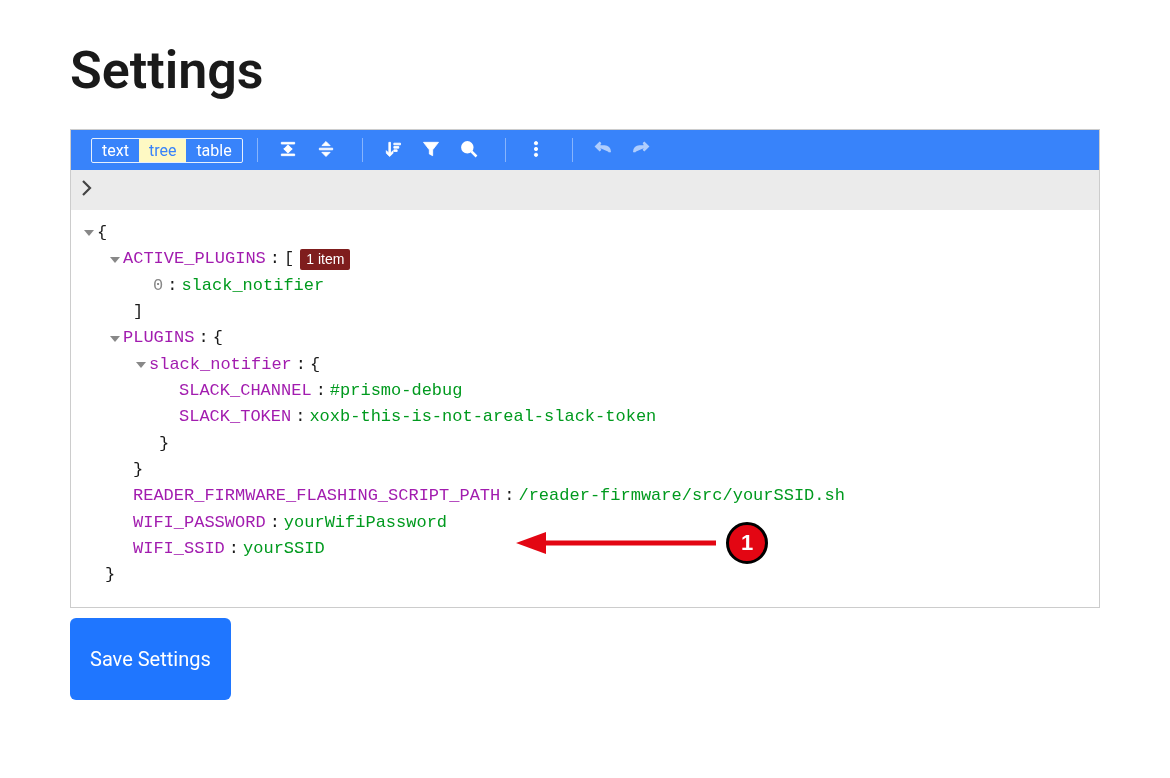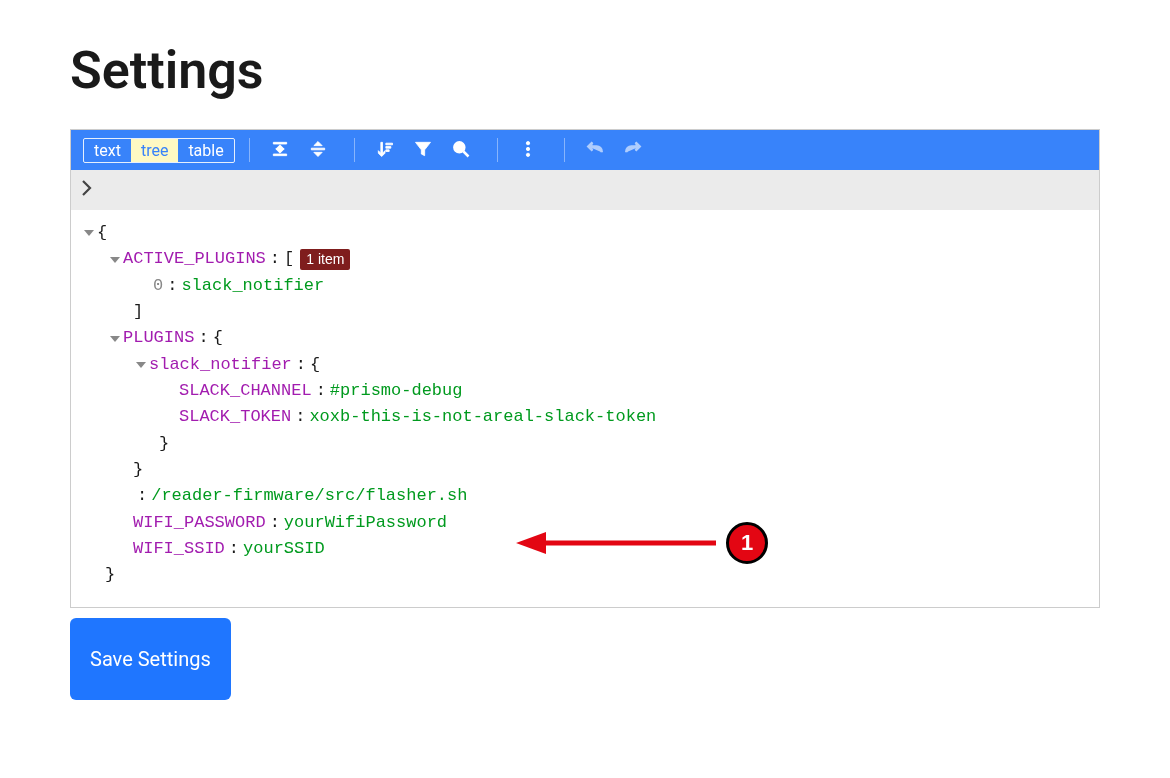--- a/index.html
+++ b/index.html
@@ -14,21 +14,21 @@
       font-size: 52px;
       font-weight: 600;
       color: #1a1a1a;
       margin-bottom: 28px;
     }
     .editor-container {
       border: 1px solid #ccc;
     }
     .toolbar {
       background: #3883fa;
-      padding: 5px 12px;
+      padding: 5px 20px;
       display: flex;
       align-items: center;
       gap: 0;
       height: 40px;
     }
     .mode-switch {
       display: flex;
       border: 1px solid #e6effc;
       border-radius: 2px;
       overflow: hidden;
@@ -311,22 +311,23 @@
       <span class="brace">}</span>
     </div>
 
     <div class="tree-row">
       <span class="indent" style="width:52px"></span>
       <span class="brace">}</span>
     </div>
 
     <div class="tree-row">
       <span class="indent" style="width:52px"></span>
-      <span class="sep">:</span>
-      <span class="str">/reader-firmware/src/flasher.sh</span>
+      <span class="key">READER_FIRMWARE_FLASHING_SCRIPT_PATH</span>
+      <span class="sep">:</span>
+      <span class="str">/reader-firmware/src/yourSSID.sh</span>
     </div>
 
     <div class="tree-row">
       <span class="indent" style="width:52px"></span>
       <span class="key">WIFI_PASSWORD</span>
       <span class="sep">:</span>
       <span class="str">yourWifiPassword</span>
     </div>
 
     <div class="tree-row">

